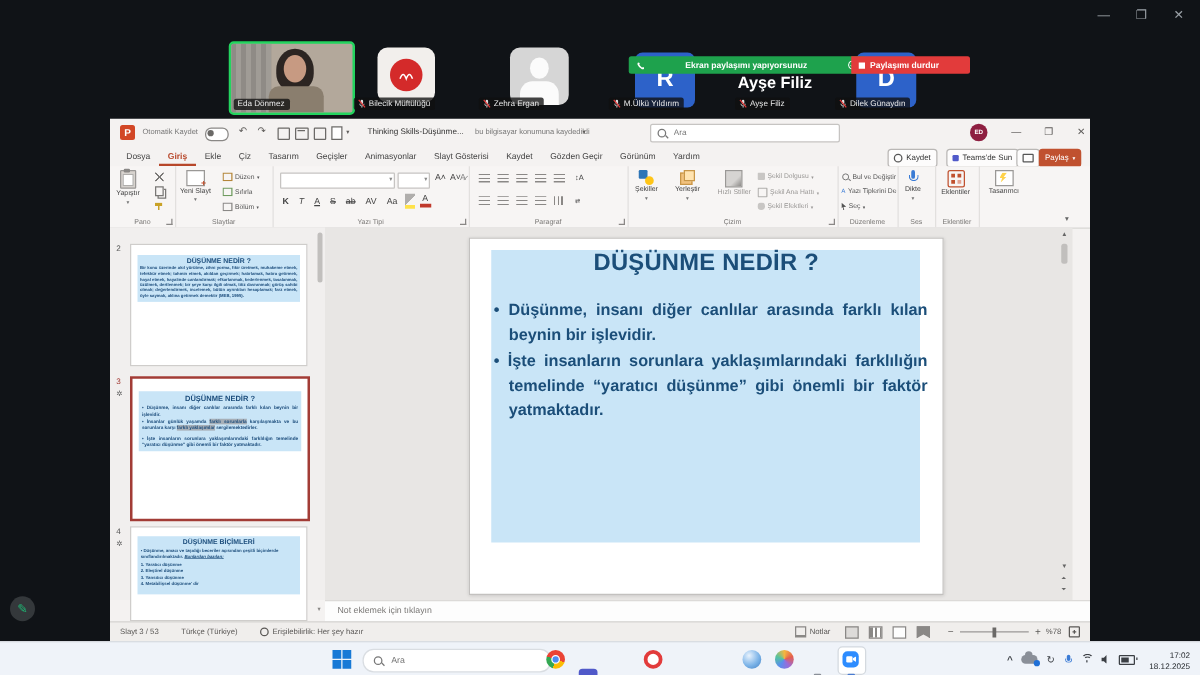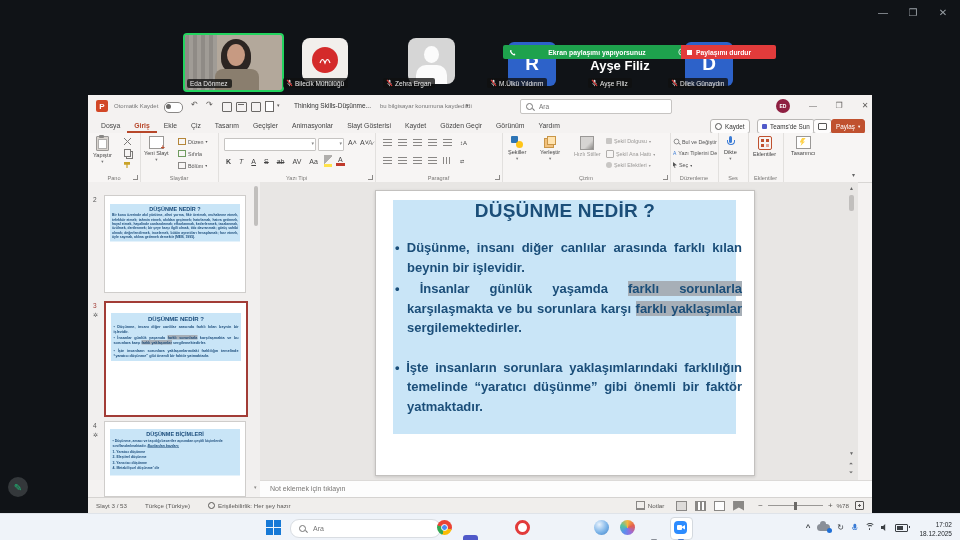--- a/index.html
+++ b/index.html
@@ -517,23 +517,20 @@
     </div>
 
     <div class="canvas">
       <div class="slide">
         <div class="slide-blue"></div>
         <div class="slide-title">DÜŞÜNME NEDİR ?</div>
         <div class="bullets">
           <div class="bullet">
             <span>Düşünme, insanı diğer canlılar arasında farklı kılan beynin bir işlevidir.</span>
           </div>
-          <div class="bullet" style="margin-bottom:20px;">
-            <span>İnsanlar günlük yaşamda </span><span class="hl">farklı sorunlarla</span><span> karşılaşmakta ve bu sorunlara karşı </span><span class="hl">farklı yaklaşımlar</span><span> sergilemektedirler.</span>
-          </div>
           <div class="bullet spread">
             <span>İşte insanların sorunlara yaklaşımlarındaki farklılığın temelinde “yaratıcı düşünme” gibi önemli bir faktör yatmaktadır.</span>
           </div>
         </div>
       </div>
       <div class="vsb">
         <span class="abs" style="left:2px;top:3px;">▲</span>
         <span class="vsb-thumb"></span>
         <span class="abs" style="left:2px;top:268px;">▼</span>
         <span class="abs" style="left:2px;top:278px;">⏶</span>

